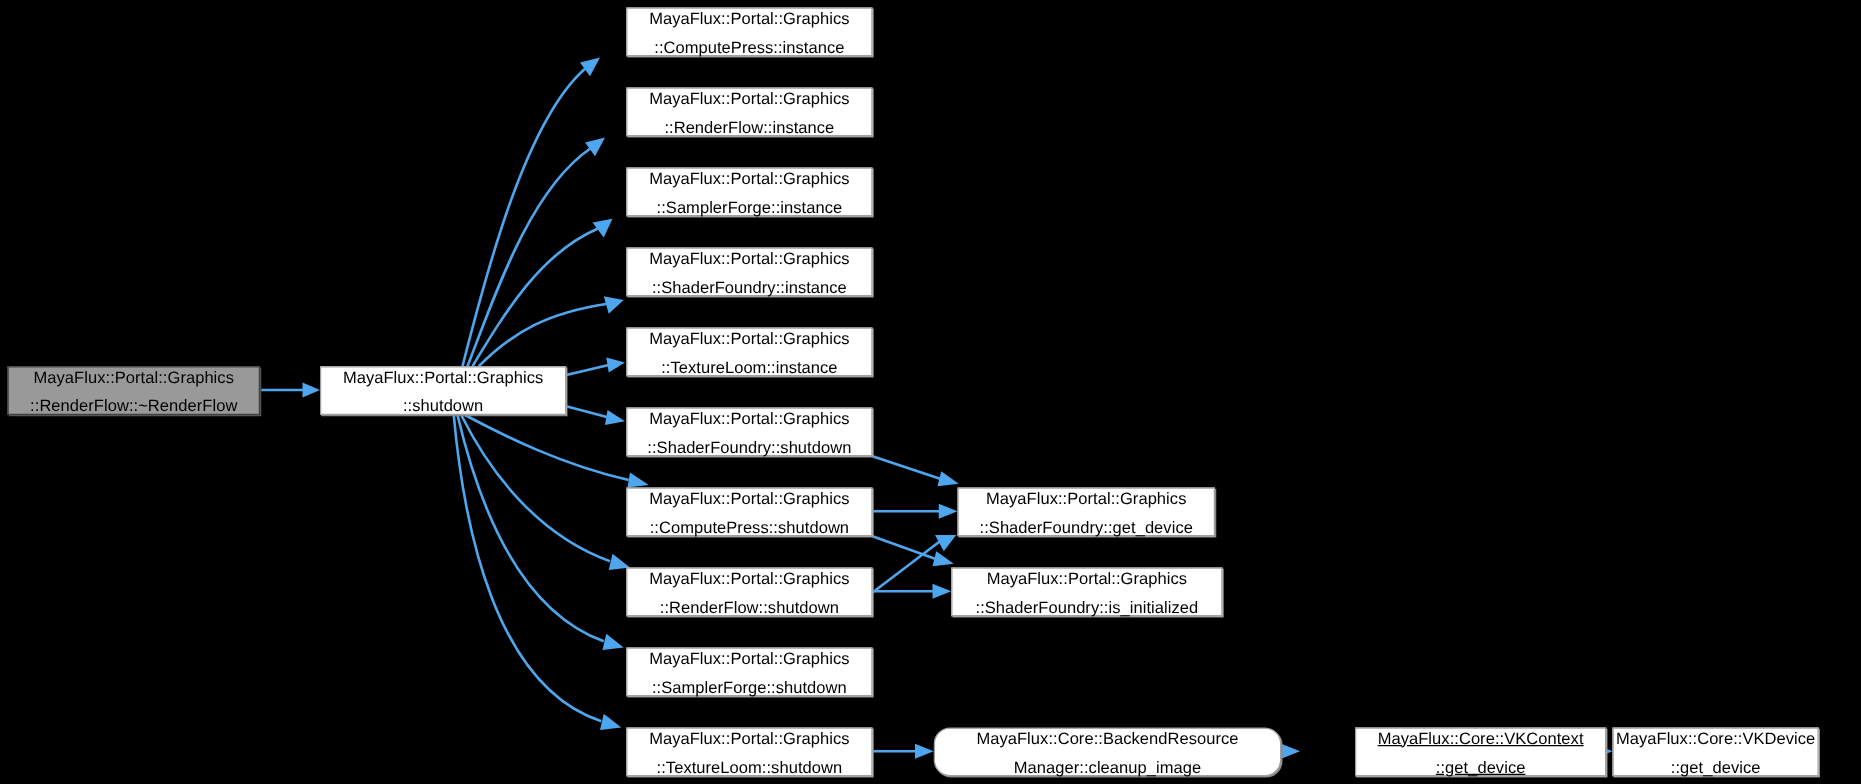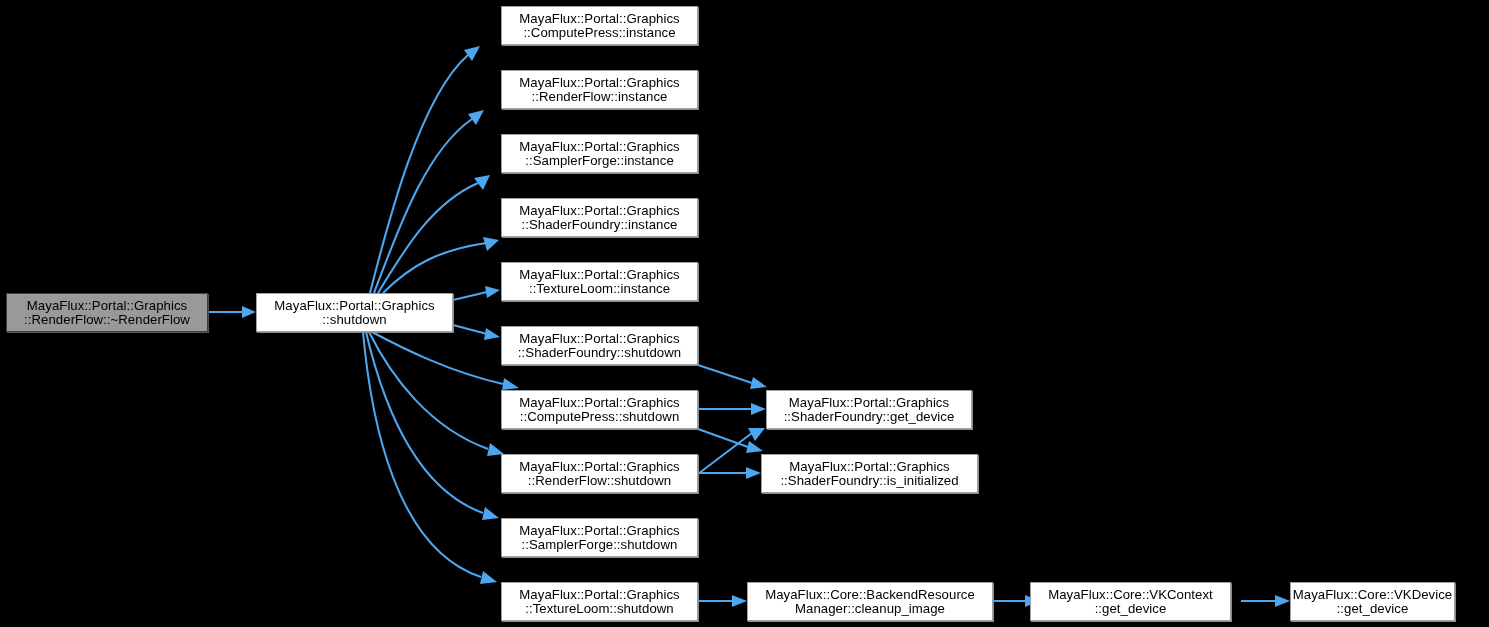--- a/index.html
+++ b/index.html
@@ -27,21 +27,21 @@
     box-sizing: border-box;
     display: flex;
     align-items: center;
     justify-content: center;
     text-align: center;
     background: #ffffff;
     border: 1px solid #a0a0a0;
     box-shadow: 1px 1px 0 0 #8a8a8a;
     color: #000000;
     font-size: 13.2px;
-    line-height: 14px;
+    line-height: 23px;
     letter-spacing: 0.05px;
     white-space: pre-line;
     padding: 0 3px;
     z-index: 3;
   }
   .gnode.highlight {
     background: #999999;
     border: 1px solid #404040;
     box-shadow: 1px 1px 0 0 #555555;
   }
@@ -194,22 +194,22 @@
 
   <div class="gnode" style="left:501px; top:582px; width:197px; height:39px;">MayaFlux::Portal::Graphics
 ::TextureLoom::shutdown</div>
 
   <div class="gnode" style="left:766px; top:390px; width:206px; height:39px;">MayaFlux::Portal::Graphics
 ::ShaderFoundry::get_device</div>
 
   <div class="gnode" style="left:761px; top:454px; width:217px; height:39px;">MayaFlux::Portal::Graphics
 ::ShaderFoundry::is_initialized</div>
 
-  <div class="gnode" style="left:747px; top:582px; width:246px; height:39px;">MayaFlux::Core::BackendResource
+  <div class="gnode" style="left:747px; top:582px; width:278px; height:39px;border-radius:13px;">MayaFlux::Core::BackendResource
 Manager::cleanup_image</div>
 
-  <div class="gnode" style="left:1030px; top:582px; width:201px; height:39px;">MayaFlux::Core::VKContext
+  <div class="gnode" style="left:1084px; top:582px; width:201px; height:39px;text-decoration:underline;">MayaFlux::Core::VKContext
 ::get_device</div>
 
   <div class="gnode" style="left:1290px; top:582px; width:165px; height:39px;">MayaFlux::Core::VKDevice
 ::get_device</div>
 
 </div>
 
 </body></html>

